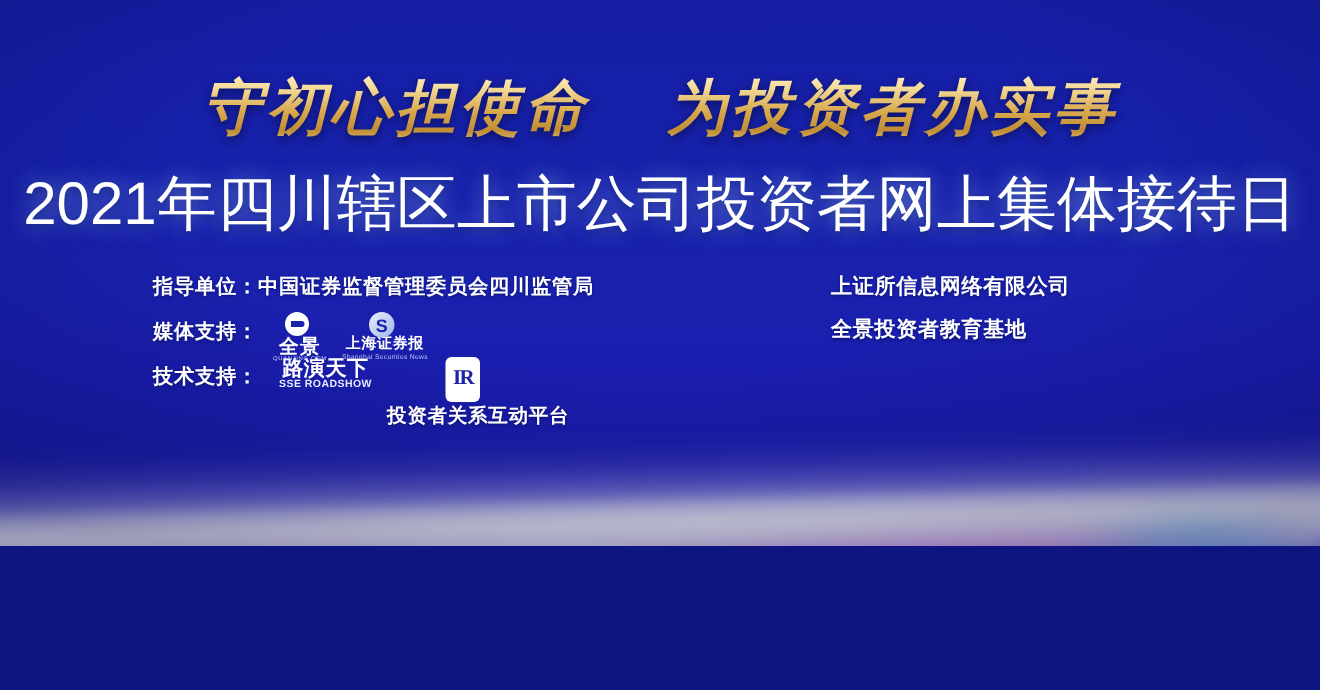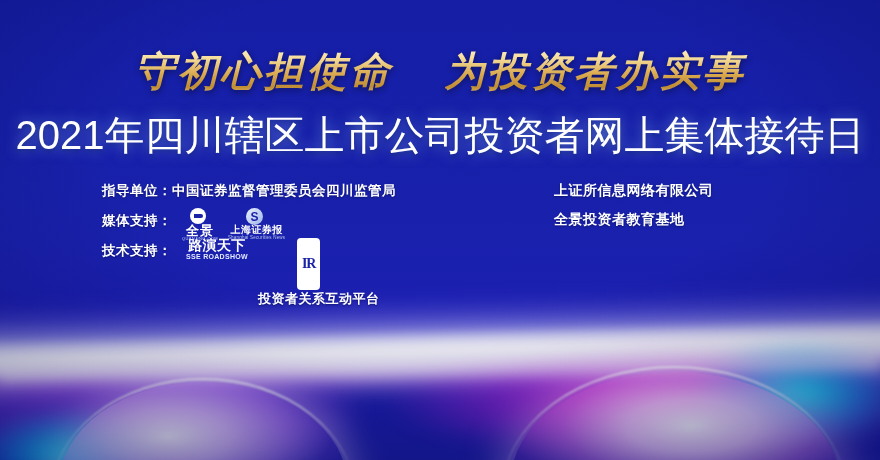--- a/index.html
+++ b/index.html
@@ -1,19 +1,19 @@
 <!DOCTYPE html>
 <html><head>
 <meta charset="utf-8">
 <style>
   html,body{margin:0;padding:0;background:#0e1480;}
   body{font-family:"Liberation Sans","DejaVu Sans",sans-serif;}
 
   #poster{
-    position:relative;width:880px;height:460px;overflow:hidden;
+    position:relative;width:880px;height:364px;overflow:hidden;
     background:
       radial-gradient(ellipse 70% 45% at 50% 112%, rgba(255,255,255,0.00) 0%, rgba(255,255,255,0) 100%),
       linear-gradient(180deg,#161ea6 0%,#1620a8 28%,#1a21ad 52%,#1b1eb0 68%,#1a1da8 100%);
   }
 
   
   .fx{position:absolute;pointer-events:none;}
 
   
   .band{
@@ -189,21 +189,21 @@
   .ssn-txt{display:flex;flex-direction:column;line-height:1.05;}
   .ssn-txt b{color:#fff;font-size:10px;font-weight:700;letter-spacing:.4px;}
   .ssn-txt i{color:#b9c6ee;font-size:4.5px;font-style:normal;letter-spacing:.2px;}
 
   .sse-txt{display:flex;flex-direction:column;line-height:1.08;margin-left:4px;}
   .sse-txt b{color:#fff;font-size:14px;font-weight:700;letter-spacing:.4px;}
   .sse-txt i{color:#e4eaff;font-size:7px;font-style:normal;font-weight:700;letter-spacing:.3px;}
 
   .ir-badge{
     display:inline-flex;align-items:center;justify-content:center;
-    background:#ffffff;border-radius:4px;padding:18px 5px;margin-right:20px;flex:none;
+    background:#ffffff;border-radius:4px;padding:7px 5px;margin-right:20px;flex:none;
     color:#1a23a8;font-size:14px;font-weight:700;letter-spacing:-1px;line-height:1.15;
     font-family:"Liberation Serif","DejaVu Serif",serif;
   }
   .ir-label{color:#fff;font-size:13px;font-weight:700;letter-spacing:.5px;text-shadow:0 1px 2px rgba(0,10,70,.6);}
 </style>
 </head>
 <body>
 
 <div id="poster">
 

